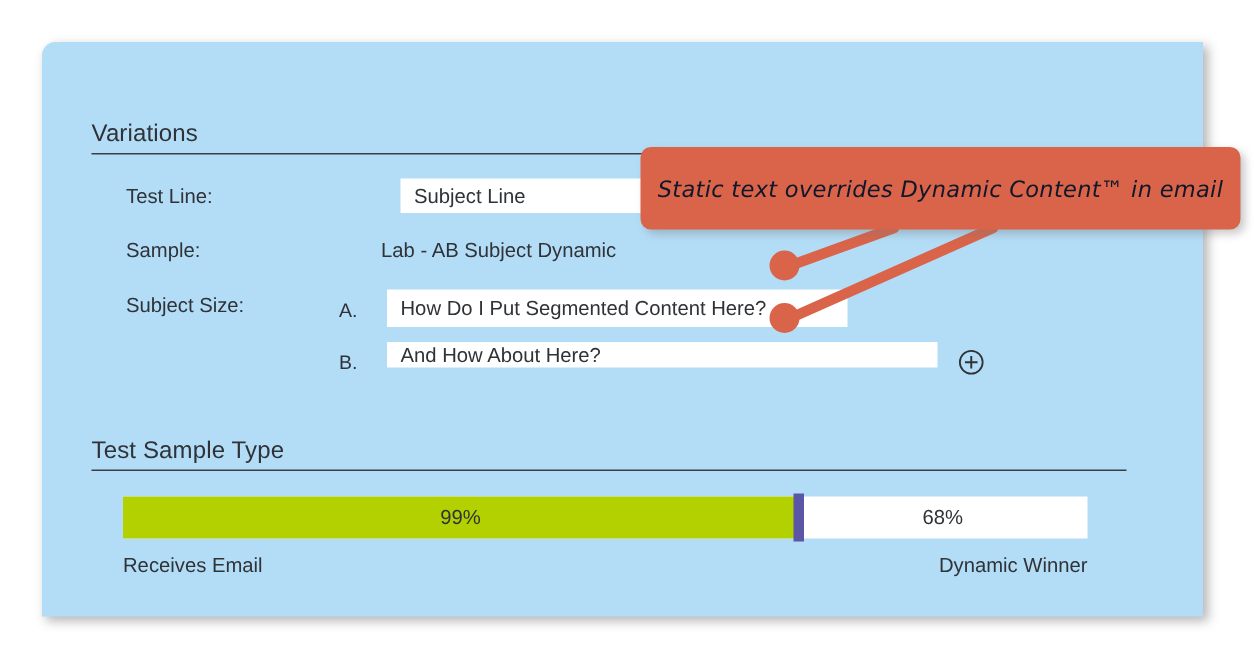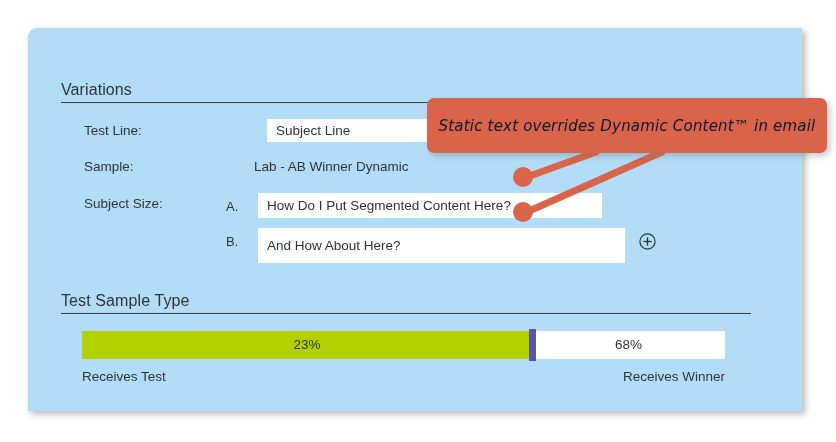--- a/index.html
+++ b/index.html
@@ -91,29 +91,29 @@
     left: 219px;
     top: 91px;
     width: 290px;
     height: 23px;
     line-height: 23px;
     margin-left: 20px;
   }
   #input-variant-a {
     left: 230px;
     top: 165px;
-    width: 344px;
+    width: 307px;
     height: 25px;
     line-height: 25px;
   }
   #input-variant-b {
     left: 230px;
     top: 200px;
     width: 367px;
-    height: 35px;
+    height: 17px;
     line-height: 25px;
   }
 
   #value-email {
     position: absolute;
     left: 226px;
     top: 131px;
     font-size: 13.5px;
     color: #2f3337;
     line-height: 16px;
@@ -222,21 +222,21 @@
     <div class="section-head" id="variations-head">
       <span class="section-title">Variations</span>
     </div>
 
     <div class="row-label" id="label-test-type">Test Line:</div>
 
     <input class="text-input" id="input-test-type" type="text" value="Subject Line" style="">
 
     <div class="row-label" id="label-email">Sample:</div>
 
-    <div id="value-email">Lab - AB Winner Dynamic</div>
+    <div id="value-email">Lab - AB Subject Dynamic</div>
 
     <div class="row-label" id="label-subject">Subject Size:</div>
 
     <div class="ab-marker" id="marker-a">A.</div>
 
     <input class="text-input" id="input-variant-a" type="text" value="How Do I Put Segmented Content Here?" style="">
 
     <div class="ab-marker" id="marker-b">B.</div>
 
     <input class="text-input" id="input-variant-b" type="text" value="And How About Here?" style="">
@@ -248,28 +248,28 @@
         <line x1="4.3" y1="8.5" x2="12.7" y2="8.5" stroke="#2f3337" stroke-width="1.3"></line>
       </svg>
     </div>
 
     <div class="section-head" id="samplesize-head">
       <span class="section-title">Test Sample Type</span>
     </div>
 
     <div id="samplebar">
       <div id="samplebar-fill" style="width: 450px; background: rgb(179, 209, 0);"></div>
-      <div class="bar-value" id="samplebar-test-value" style="left: 0px; width: 450px;">23%</div>
+      <div class="bar-value" id="samplebar-test-value" style="left: 0px; width: 450px;">99%</div>
       <div class="bar-value" id="samplebar-winner-value" style="left: 450px; width: 193px;">68%</div>
       <div id="samplebar-handle" style="left: 447px; background: rgb(91, 87, 166);"></div>
     </div>
 
-    <div id="label-receives-test">Receives Test</div>
-
-    <div id="label-receives-winner">Receives Winner</div>
+    <div id="label-receives-test">Receives Email</div>
+
+    <div id="label-receives-winner">Dynamic Winner</div>
 
   </div>
 
   <svg id="callout-pointers">
     <line x1="596" y1="152" x2="527" y2="177" stroke="#d9644a" stroke-width="7" stroke-linecap="round"></line>
     <line x1="662" y1="152" x2="527" y2="212" stroke="#d9644a" stroke-width="7" stroke-linecap="round"></line>
     <circle cx="523" cy="177" r="10" fill="#d9644a"></circle>
     <circle cx="523" cy="212" r="10" fill="#d9644a"></circle>
   </svg>
 

